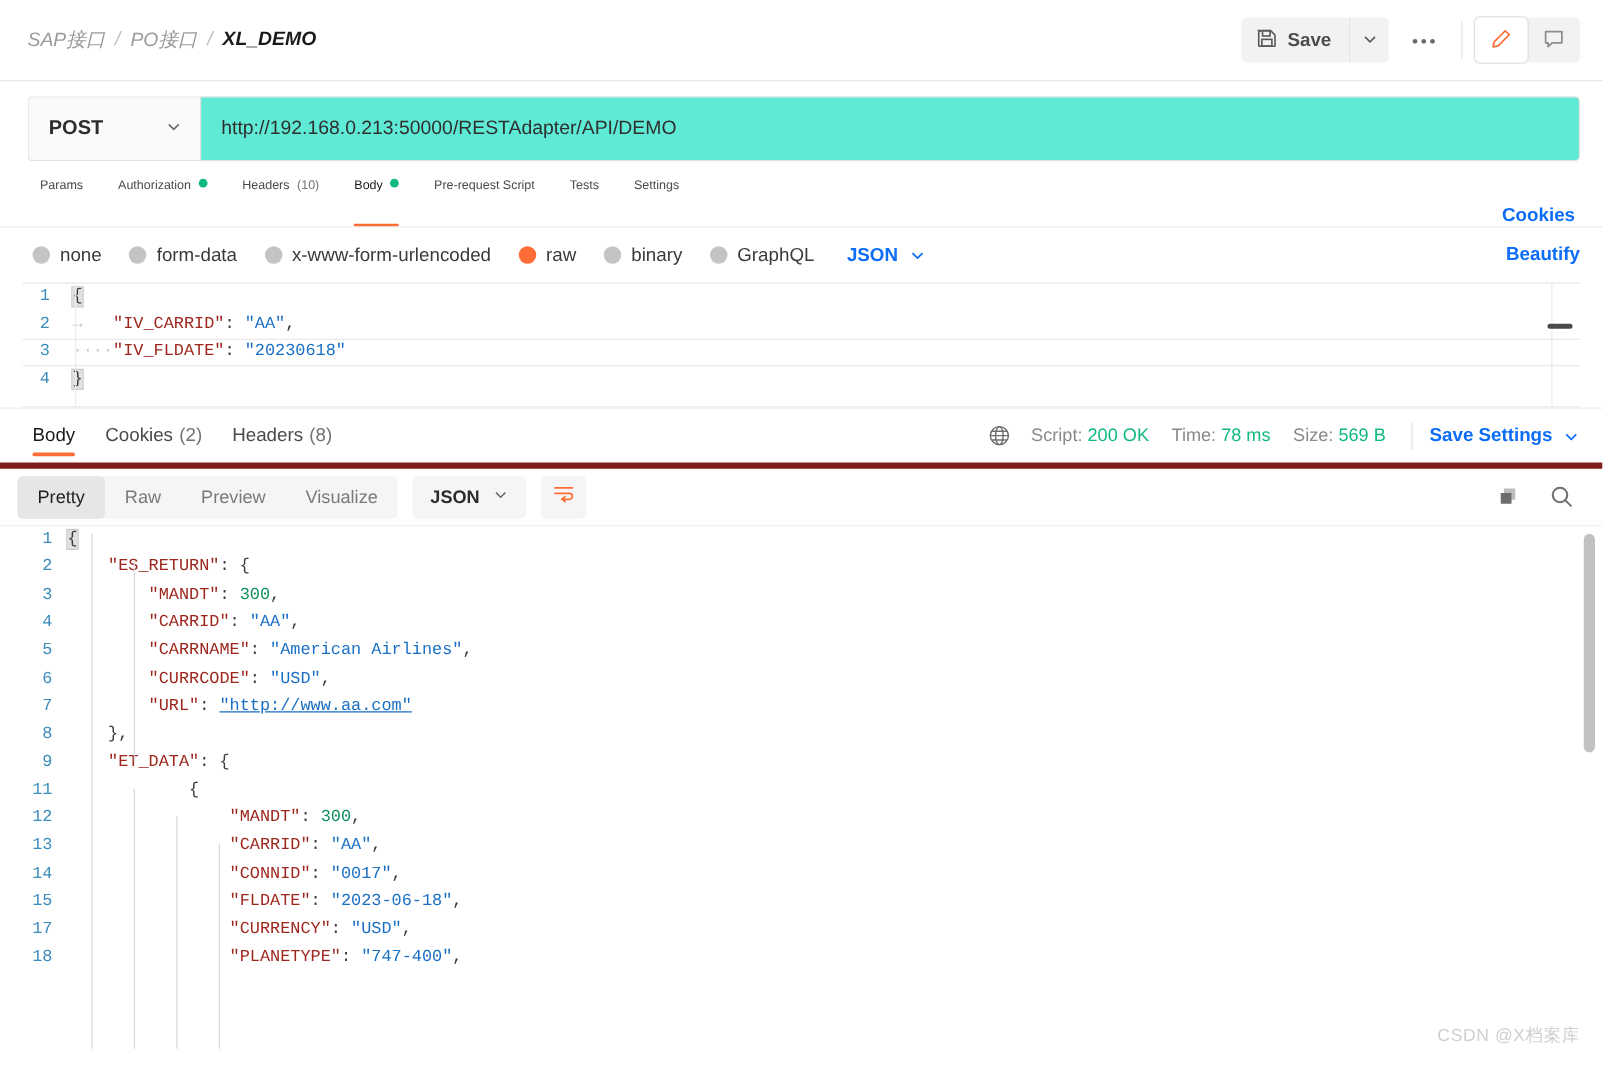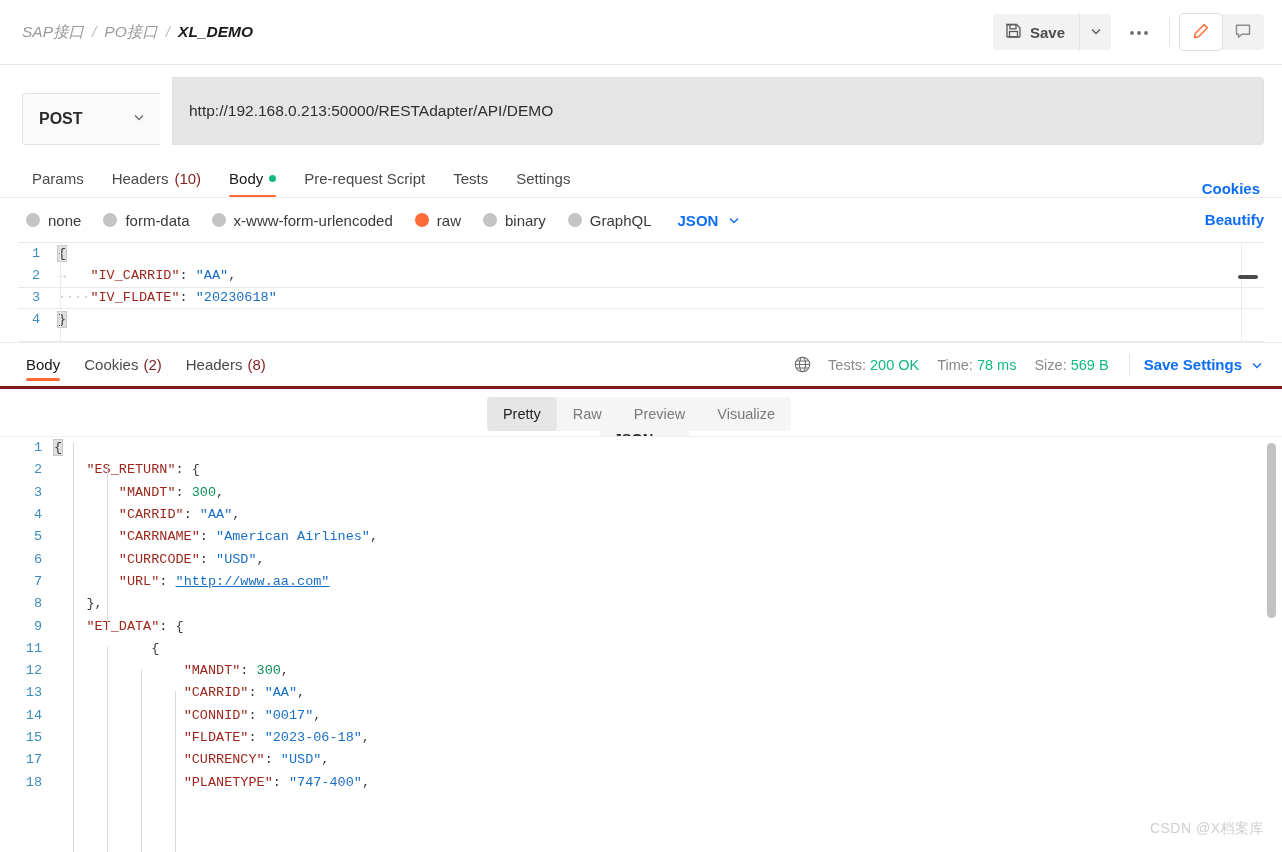--- a/index.html
+++ b/index.html
@@ -49,34 +49,34 @@
   .vdiv { width: 1px; height: 30px; background: #e4e4e4; margin: 0 10px; }
   .icon-pair { display: flex; align-items: center; background: #f2f2f2; border-radius: 4px; }
   .icon-btn {
     width: 42px; height: 36px; display: flex; align-items: center; justify-content: center;
     border: none; background: transparent; cursor: pointer; border-radius: 4px;
   }
   .icon-btn.active { background: #fff; box-shadow: 0 0 0 1px #e0e0e0; }
 
   
   .urlrow {
-    display: flex; align-items: flex-end; padding: 12px 18px 14px 22px;
-    gap: 12px;
+    display: flex; align-items: flex-start; padding: 12px 18px 14px 22px;
+    gap: 0;
   }
   .method-box {
     display: flex; align-items: center; justify-content: space-between;
     width: 138px; height: 52px;
     background: #fafafa; border: 1px solid #e1e1e1; border-right: none;
     border-radius: 4px 0 0 4px;
     padding: 0 14px 0 16px; font-size: 16px; font-weight: bold; color: #2c2c2c;
     cursor: pointer;
   }
   .url-box {
-    flex: 1; height: 68px;
-    background: #e5e5e5; border: 1px solid #e1e1e1;
+    flex: 1; height: 52px;
+    background: #5eead4; border: 1px solid #e1e1e1;
     border-radius: 0 4px 4px 0;
     display: flex; align-items: center; padding: 0 16px;
     font-size: 15.5px; color: #2f2f2f;
     overflow: hidden; white-space: nowrap;
   }
   .btn-send {
     margin-left: 14px; display: flex; align-items: stretch;
     background: #0c79f7; border-radius: 4px; height: 52px; overflow: hidden;
   }
   .send-label {
@@ -87,31 +87,31 @@
     display: flex; align-items: center; justify-content: center;
     width: 42px; border-left: 1px solid rgba(255,255,255,.25); cursor: pointer;
   }
 
   
   .reqtabs {
     display: flex; align-items: flex-end; padding: 0 18px 0 18px;
     height: 38px; position: relative;
   }
   .tab {
-    display: flex; align-items: center; gap: 6px;
-    padding: 0 14px; height: 38px; font-size: 15px; color: #4a4a4a;
+    display: flex; align-items: flex-start; gap: 6px;
+    padding: 0 14px; height: 38px; font-size: 10px; color: #4a4a4a;
     cursor: pointer; position: relative;
   }
   .tab.active { color: #1a1a1a; }
   .tab.active::after {
     content: ""; position: absolute; left: 14px; right: 14px; bottom: 0;
     height: 2.5px; background: #ff6c37; border-radius: 2px;
   }
   .dot-green { width: 7px; height: 7px; border-radius: 50%; background: #10b981; display: inline-block; }
-  .count-green { color: #7f1d1d; }
+  .count-green { color: #737373; }
   .link-blue { color: #0c6df7; font-size: 15px; font-weight: bold; cursor: pointer; }
   .reqtabs .right { margin-left: auto; display: flex; align-items: center; padding-right: 4px; }
 
   .reqtabs-rule { height: 1px; background: #ededed; margin: 0; }
 
   
   .bodyrow {
     display: flex; align-items: center; gap: 0;
     padding: 10px 18px 10px 26px; height: 44px;
   }
@@ -168,22 +168,21 @@
     height:2.5px; background:#ff6c37; border-radius:2px;
   }
   .meta { margin-left: auto; display: flex; align-items: center; gap: 0; font-size: 14.5px; }
   .meta-item { color: #8a8a8a; margin-right: 18px; }
   .meta-item .val { color: #10b981; }
   .meta-div { width: 1px; height: 22px; background: #e4e4e4; margin: 0 14px 0 2px; }
 
   
   .resptool {
     display: flex; align-items: center; padding: 8px 18px 8px 14px; height: 50px;
-    border-top: 3px solid #7f1d1d;
-    flex-direction: column;
+    border-top: 5px solid #7f1d1d;
   }
   .seg { display: flex; background: #f5f5f5; border-radius: 4px; height: 34px; align-items: center; }
   .seg-item {
     padding: 0 16px; height: 34px; display: flex; align-items: center;
     font-size: 14.5px; color: #7a7a7a; cursor: pointer; border-radius: 4px;
   }
   .seg-item.active { background: #e6e6e6; color: #1f1f1f; }
   .fmt-sel {
     margin-left: 12px; display: flex; align-items: center; gap: 10px;
     background: #f5f5f5; border-radius: 4px; height: 34px; padding: 0 14px;
@@ -299,20 +298,24 @@
     <div class="url-box">
       <span title="http://192.168.0.213:50000/RESTAdapter/API/DEMO">http://192.168.0.213:50000/RESTAdapter/API/DEMO</span>
     </div>
   </div>
 
   <div class="reqtabs" id="request-tabs">
     <div class="tab">
         <span>Params</span>
       </div>
       <div class="tab">
+        <span>Authorization</span>
+        <span class="dot-green"></span>
+      </div>
+      <div class="tab">
         <span>Headers</span>
         <span class="count-green">(10)</span>
       </div>
       <div class="tab active">
         <span>Body</span>
         <span class="dot-green"></span>
       </div>
       <div class="tab">
         <span>Pre-request Script</span>
       </div>
@@ -407,21 +410,21 @@
       </div>
       <div class="meta">
       <span style="margin-right:16px;display:flex;">
         <svg width="19" height="19" viewBox="0 0 20 20" fill="none" stroke="#6d6d6d" stroke-width="1.2">
           <circle cx="10" cy="10" r="7.6"></circle>
             <ellipse cx="10" cy="10" rx="3.2" ry="7.6"></ellipse>
             <path d="M2.5 10h15M3.6 6.3h12.8M3.6 13.7h12.8"></path>
         </svg>
       </span>
       <span class="meta-item">
-        <span>Tests:</span>
+        <span>Script:</span>
         <span class="val">200 OK</span>
       </span>
       <span class="meta-item">
         <span>Time:</span>
         <span class="val">78 ms</span>
       </span>
       <span class="meta-item">
         <span>Size:</span>
         <span class="val">569 B</span>
       </span>

